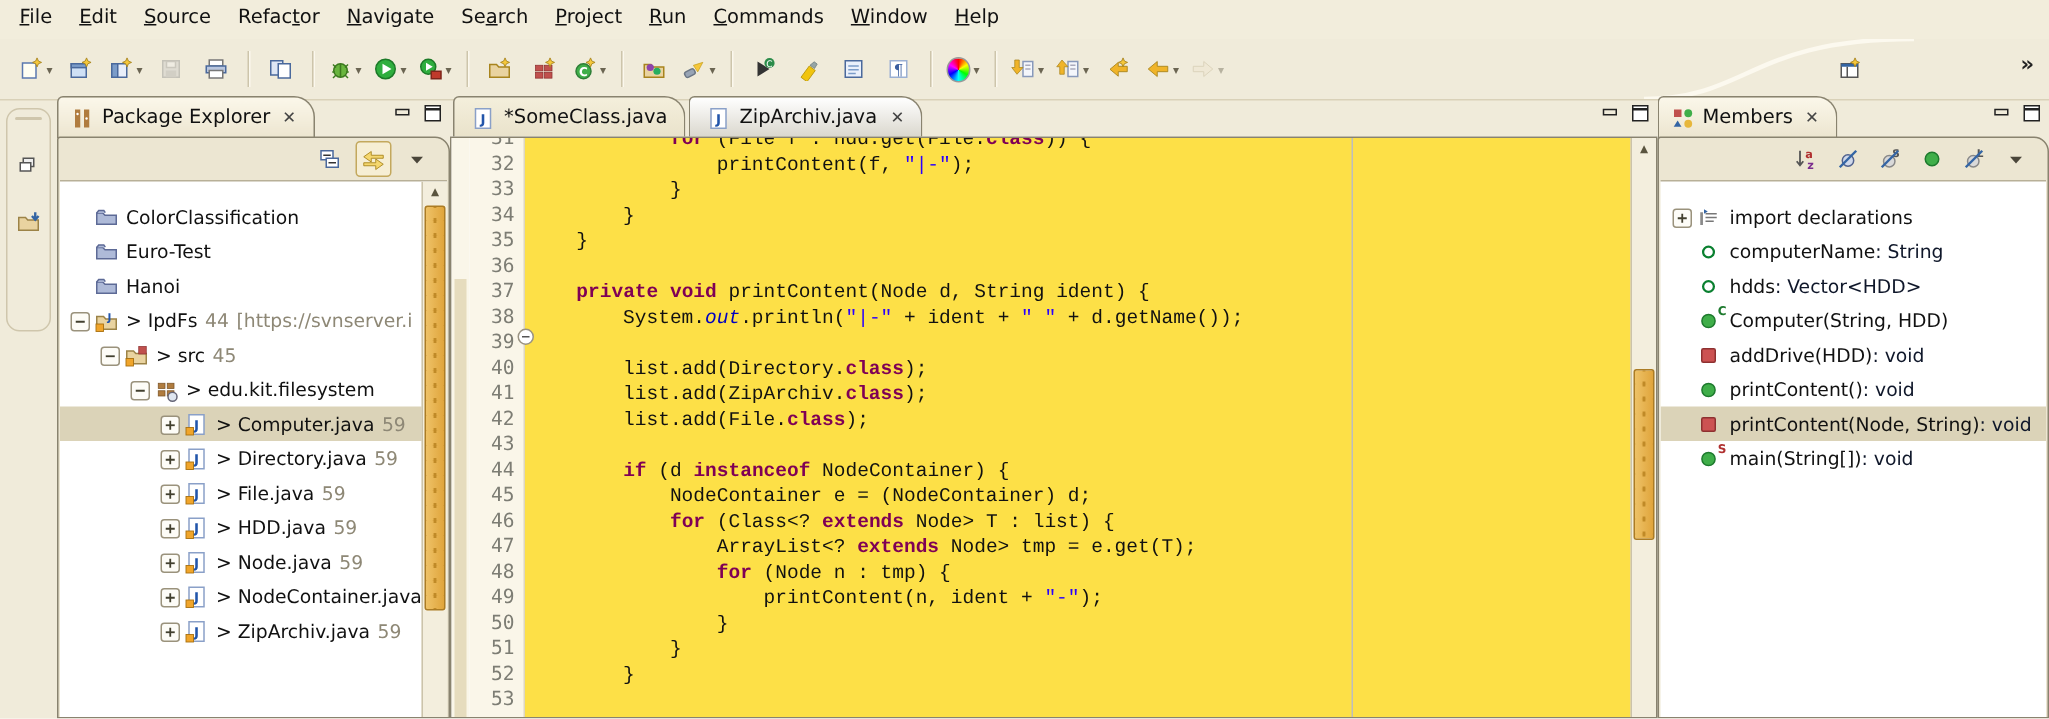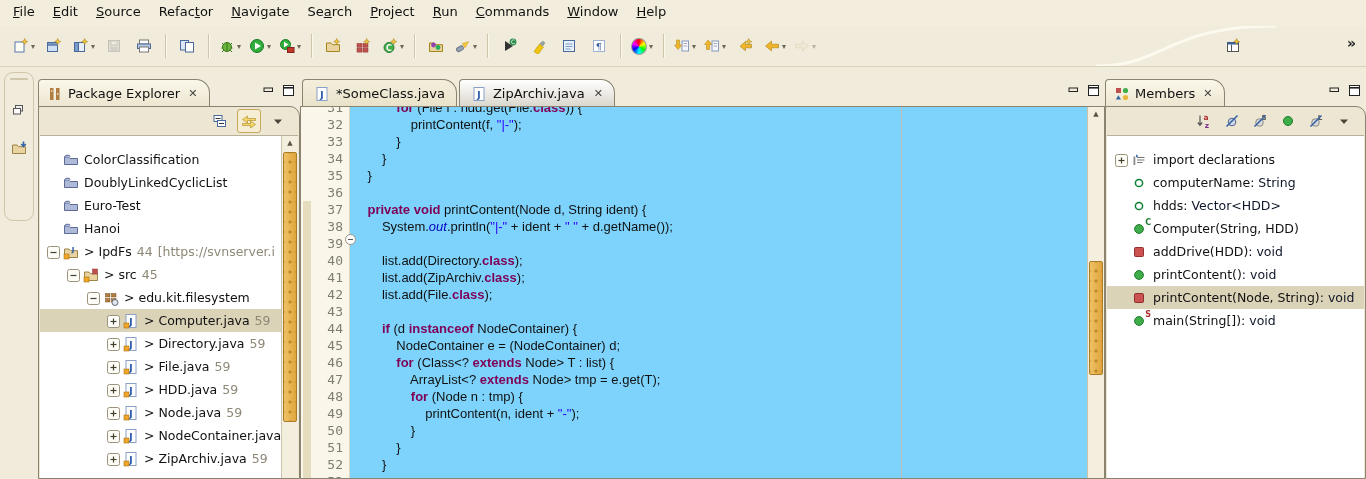--- a/index.html
+++ b/index.html
@@ -22,21 +22,21 @@
   .chev{font-size:8px;color:#6b6552;margin-left:2px}
   .ic{display:inline-flex;width:16px;height:16px;align-items:center;justify-content:center}
   .cw{width:15px;height:15px;border-radius:50%;
       background:conic-gradient(#f00,#ff0,#0f0,#0ff,#00f,#f0f,#f00);border:1px solid #999}
   .tb-right{position:absolute;right:0;top:0;height:40px;width:260px}
   .swoosh{position:absolute;left:-10px;top:0}
   .persp-btn{position:absolute;right:120px;top:7px}
   .tb-overflow{position:absolute;right:10px;top:9px;font-weight:bold;font-size:14px;color:#222}
 
   
-  .panel{position:absolute;top:77px;bottom:0}
+  .panel{position:absolute;top:62px;bottom:0}
   #pkg{left:38px;width:262px}
   #ed{left:300px;width:805px}
   #mem{left:1105px;width:261px}
 
   .tabrow{position:relative;height:30px}
   .ptab{position:absolute;left:0;top:2px;height:27px;display:flex;align-items:center;gap:5px;
         padding:0 12px 0 8px;border:1px solid #89836f;border-bottom:none;
         border-radius:4px 14px 0 0;background:linear-gradient(#fbf7ea,#ece5cf)}
   .ptab .title{white-space:nowrap}
   .closex{font-size:11px;color:#444;margin-left:3px;font-weight:bold}
@@ -74,22 +74,22 @@
   .edtab.active{background:linear-gradient(#ffffff,#d9d6cc)}
   .ed-body{position:absolute;left:0;right:0;top:29px;bottom:0;border:1px solid #89836f;background:#fff;overflow:hidden}
   .ann{position:absolute;left:0;top:0;bottom:0;width:12px;background:#faf6e9}
   .range-ind{position:absolute;left:2px;width:8px;bottom:0;background:#e6dcbe}
   .lnums{position:absolute;left:12px;top:0;bottom:0;width:36px;background:#faf6e9;border-right:1px solid #ddd6c1;
          font-family:"DejaVu Sans Mono","Liberation Mono",monospace;font-size:13px;color:#7d7d74;overflow:hidden}
   .ln{height:17px;line-height:17px;text-align:right;padding-right:6px}
   .foldmark{position:absolute;left:44px;width:9px;height:9px;border:1px solid #9a9382;border-radius:50%;
             background:#fff;z-index:3;display:flex;align-items:center;justify-content:center}
   .foldmark::after{content:"";width:5px;height:1px;background:#555}
-  .code{position:absolute;left:49px;right:16px;top:0;bottom:0;background:#7dd3fc;overflow:hidden;
-        font-family:Liberation Sans, sans-serif;font-size:13px}
+  .code{position:absolute;left:49px;right:16px;top:0;bottom:0;background:#fde047;overflow:hidden;
+        font-family:Liberation Mono, monospace;font-size:13px}
   .marginline{position:absolute;left:551px;top:0;bottom:0;width:1px;background:#bdbdbd;z-index:0}
   .cline{position:relative;height:17px;line-height:17px;white-space:pre;padding-left:3px;z-index:1}
   .cline.cur{background:#e9f2fd}
   .caret{position:absolute;left:1px;top:1px;width:2px;height:15px;background:#101010}
   .k{color:#7f0055;font-weight:bold}
   .s{color:#2a00ff}
   .f{color:#0000c0;font-style:italic}
   .ed-scroll{position:absolute;right:0;top:0;bottom:0;width:16px;background:#f3eedd;border-left:1px solid #cbc3aa}
 
   
@@ -468,28 +468,20 @@
         </div>
       <div class="content">
         <div class="tree" id="pkg-tree">
             <div class="trow" style="padding-left:6px">
               <span class="exp spacer"></span>
               <span class="ticon"><svg width="16" height="16" viewBox="0 0 16 16">
                   <path d="M1.5 12.5v-7.5h4l1.5 1.5h7.5v6z" fill="#aebad8" stroke="#5d6a96"></path>
                   <path d="M1.5 5l1.3-1.7h3.4l1 1.5" fill="#aebad8" stroke="#5d6a96"></path>
                 </svg></span>
               <span>ColorClassification</span>
-            </div>
-            <div class="trow" style="padding-left:6px">
-              <span class="exp spacer"></span>
-              <span class="ticon"><svg width="16" height="16" viewBox="0 0 16 16">
-                  <path d="M1.5 12.5v-7.5h4l1.5 1.5h7.5v6z" fill="#aebad8" stroke="#5d6a96"></path>
-                  <path d="M1.5 5l1.3-1.7h3.4l1 1.5" fill="#aebad8" stroke="#5d6a96"></path>
-                </svg></span>
-              <span>DoublyLinkedCyclicList</span>
             </div>
             <div class="trow" style="padding-left:6px">
               <span class="exp spacer"></span>
               <span class="ticon"><svg width="16" height="16" viewBox="0 0 16 16">
                   <path d="M1.5 12.5v-7.5h4l1.5 1.5h7.5v6z" fill="#aebad8" stroke="#5d6a96"></path>
                   <path d="M1.5 5l1.3-1.7h3.4l1 1.5" fill="#aebad8" stroke="#5d6a96"></path>
                 </svg></span>
               <span>Euro-Test</span>
             </div>
             <div class="trow" style="padding-left:6px">

